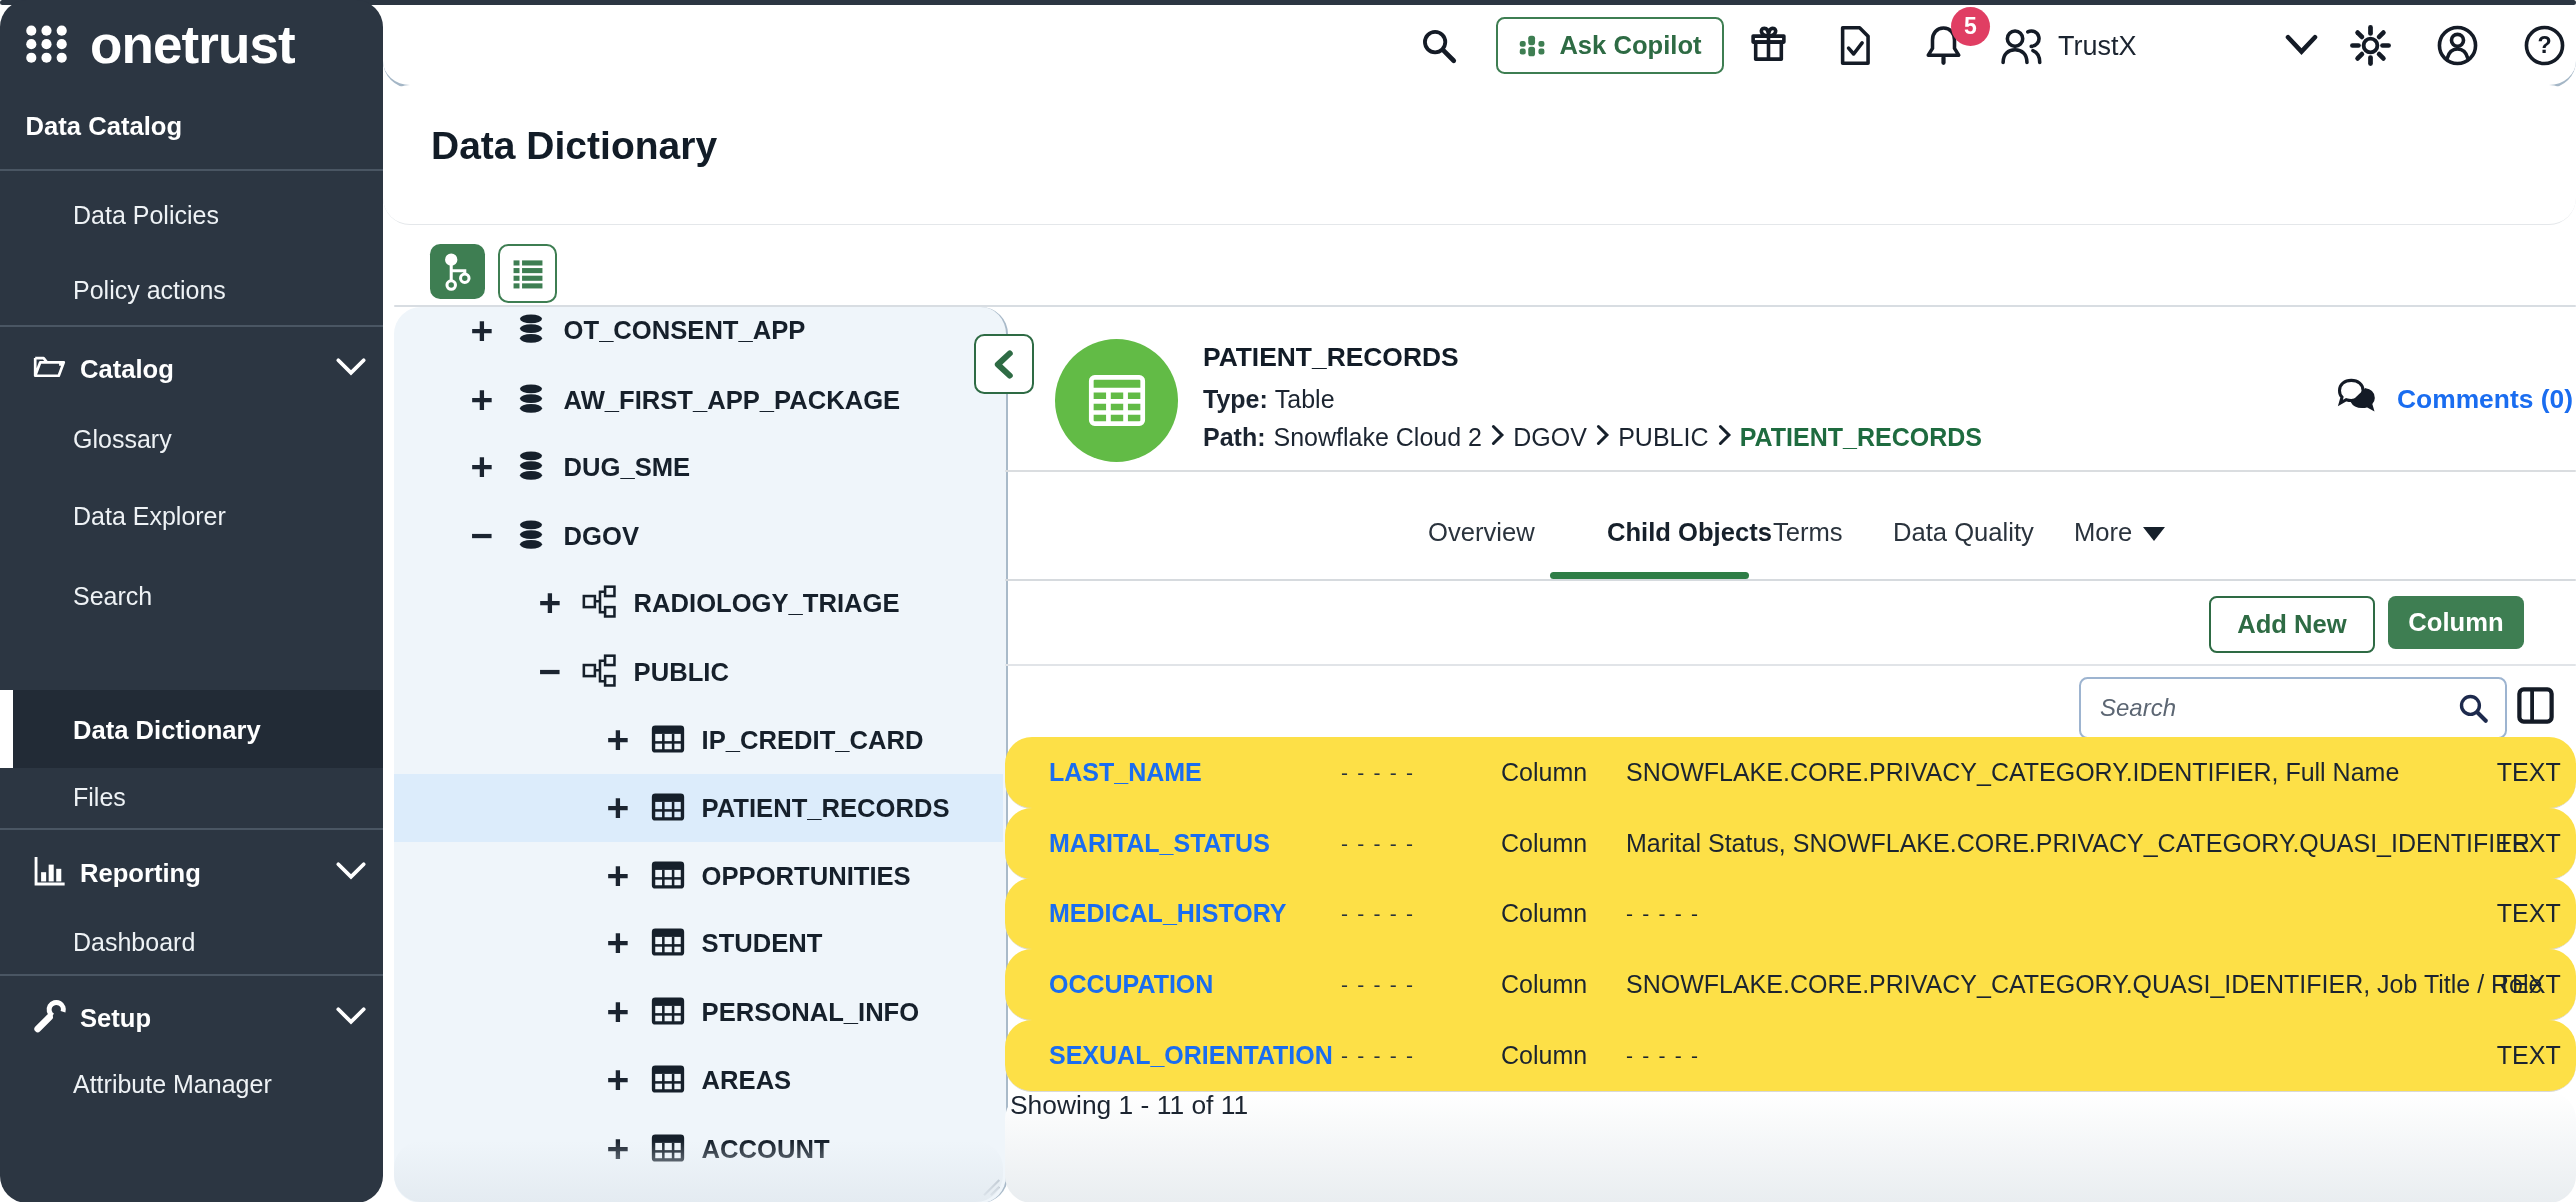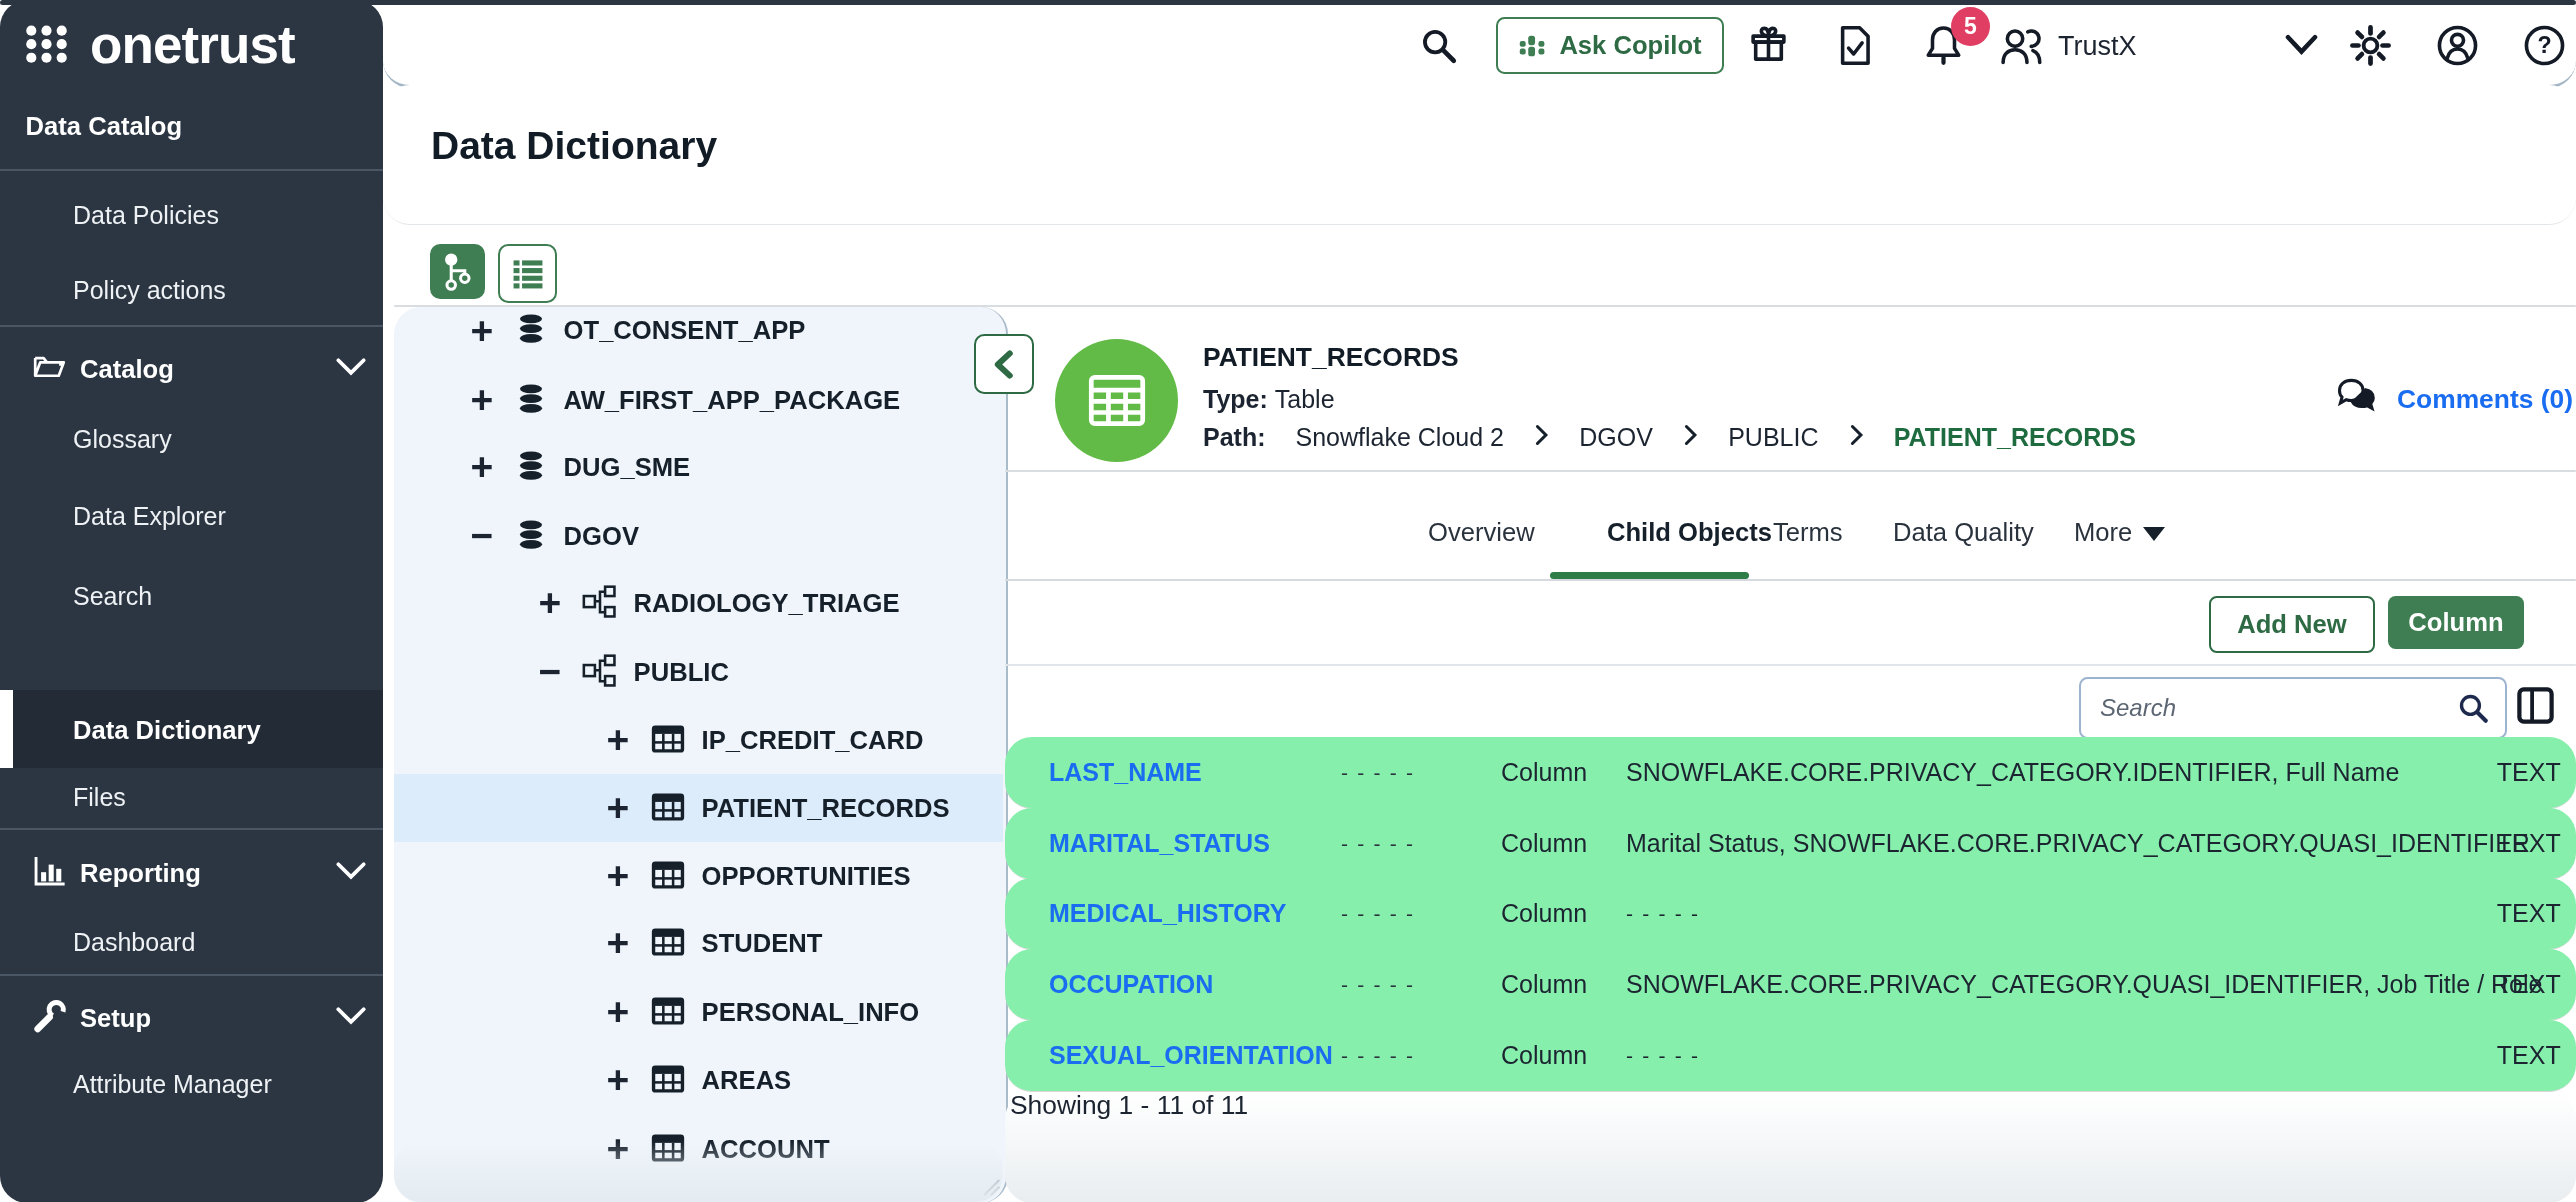--- a/index.html
+++ b/index.html
@@ -45,21 +45,21 @@
   .treesel{position:absolute;left:0;top:467px;width:609px;height:68px;background:#dcecfb;}
   .grip{position:absolute;right:5.1px;bottom:3.4px;}
   .collapsebtn{left:974px;top:334px;width:56px;height:56px;background:#fff;border:2.6px solid #2e6b44;border-radius:10.2px;
                display:flex;align-items:center;justify-content:center;cursor:pointer;z-index:5;}
   
   .entcircle{left:1055px;top:339px;width:123px;height:123px;border-radius:50%;background:#62bb46;
              display:flex;align-items:center;justify-content:center;}
   .entname{left:1203px;top:342px;font-size:26.4px;font-weight:700;color:#121c27;}
   .entline{left:1203px;font-size:25px;color:#1b2430;white-space:nowrap;}
   .blab{font-weight:700;}
-  .crumbs{display:flex;align-items:center;gap:30px;}
+  .crumbs{display:flex;align-items:center;gap:8px;}
   .crumb-current{color:#1e6b3f;font-weight:700;}
   .comments{left:2336px;top:377px;display:flex;align-items:center;gap:17px;cursor:pointer;}
   .comments span{color:#1a6df0;font-size:26.4px;font-weight:700;}
   .hdiv{position:absolute;height:1.7px;background:#dadde0;}
   
   .tab{position:absolute;top:518px;font-size:25.6px;color:#2a333d;cursor:pointer;white-space:nowrap;}
   .tab.active{font-weight:700;color:#16202b;margin-left:32px;}
   .tabline{left:1550px;top:572px;width:199px;height:6.8px;background:#2e7d46;}
   .caret{display:inline-block;width:0;height:0;border-left:11px solid transparent;border-right:11px solid transparent;
          border-top:14.5px solid #16202b;margin-left:10.2px;vertical-align:middle;}
@@ -68,21 +68,21 @@
        font-size:25.6px;font-weight:700;cursor:pointer;}
   .btn.outline{left:2209px;width:162px;background:#fff;border:2.6px solid #2e6b44;color:#2e6b44;}
   .btn.fill{left:2388px;width:136px;background:#3e7e52;color:#fff;border:none;}
   
   .searchbox{left:2079px;top:677px;width:424px;height:58px;background:#fff;border:2.6px solid #9db4d0;border-radius:8.5px;
              display:flex;align-items:center;}
   .searchbox input{flex:1;border:none;outline:none;font-size:24px;font-style:italic;color:#3a4450;
                    padding:0 8.5px 0 19px;background:transparent;font-family:"Liberation Sans",sans-serif;}
   .searchbox input::placeholder{color:#5c6673;font-style:italic;}
   .colpick{left:2515px;top:685px;width:41px;height:41px;display:flex;align-items:center;justify-content:center;cursor:pointer;}
-  .drow{position:absolute;left:1005px;width:1571px;height:71px;border-bottom:1.7px solid #d9d9d9;background:#86efac;}
+  .drow{position:absolute;left:1005px;width:1571px;height:71px;border-bottom:1.7px solid #d9d9d9;background:#fde047;}
   .cell{position:absolute;top:0;height:71px;display:flex;align-items:center;font-size:25px;color:#1b2430;white-space:nowrap;}
   .c-name{left:44px;color:#1a6df0;font-weight:700;cursor:pointer;}
   .c-refs{left:336px;font-size:21px;letter-spacing:1.7px;color:#2a333d;}
   .c-type{left:496px;}
   .c-desc{left:621px;}
   .c-dtype{right:15.3px;}
   .tfooter{left:1010px;top:1090px;font-size:26.4px;color:#1b2430;}
   .fade{left:1005px;top:1092px;width:1571px;height:111px;background:linear-gradient(#ffffff, #e9edf0);pointer-events:none;}
   .treefade{left:394px;top:1141px;width:609px;height:61px;background:linear-gradient(rgba(239,245,250,0), #e4ebf1);pointer-events:none;}
 </style>

